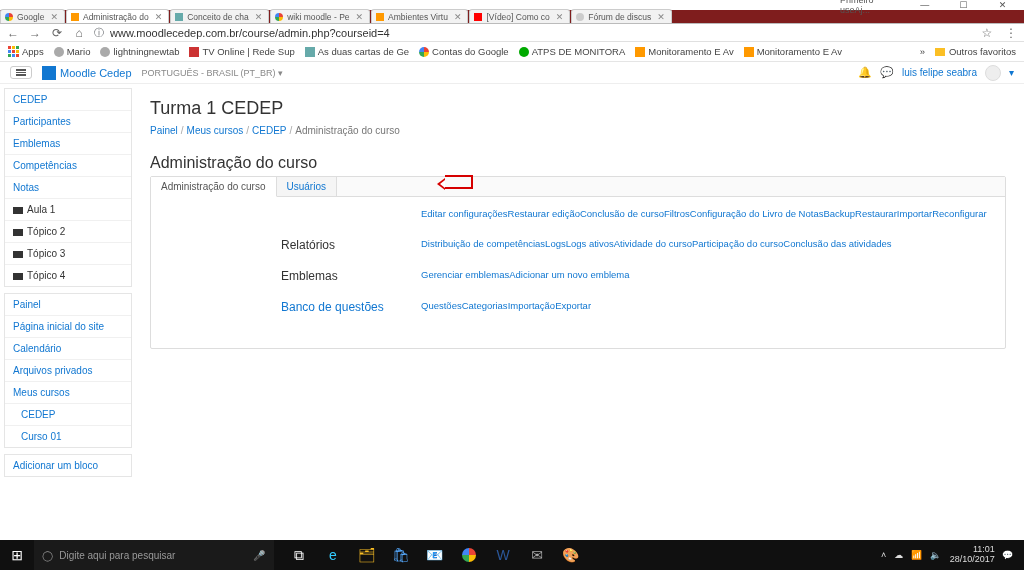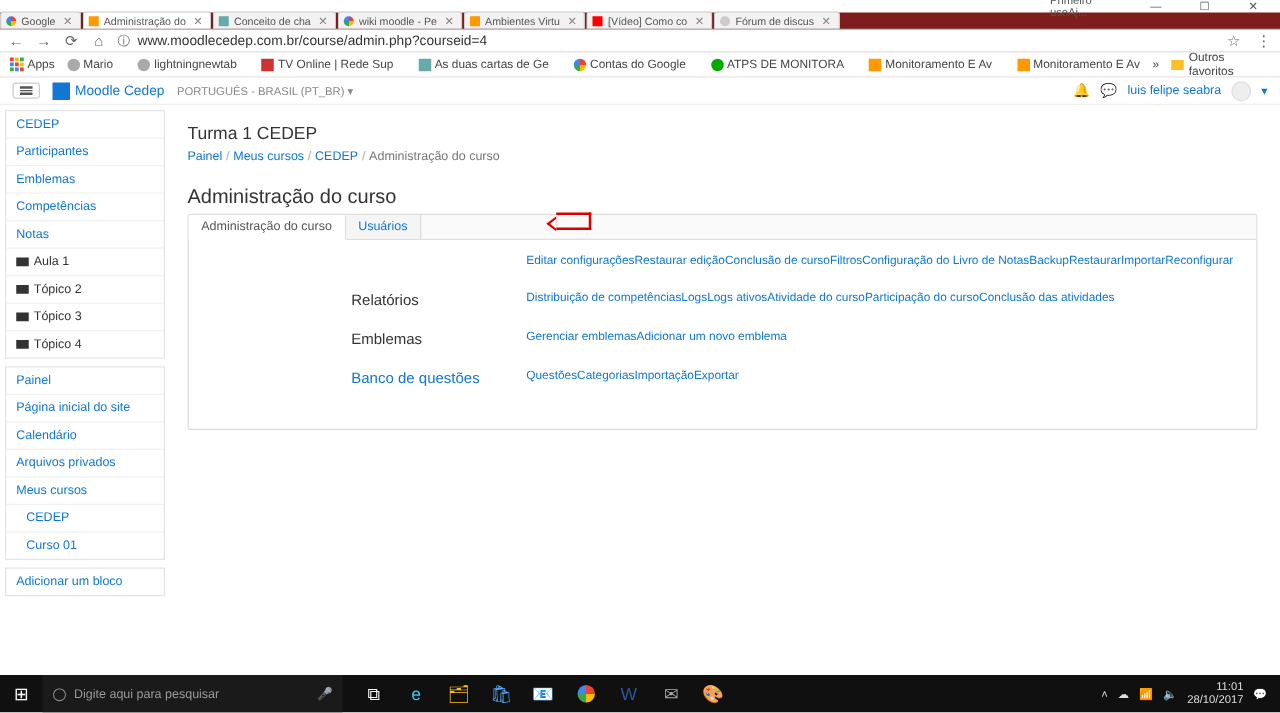--- a/index.html
+++ b/index.html
@@ -45,21 +45,21 @@
     .sidebar { width: 136px; padding:4px; background:#fff; }
     .side-block { border:1px solid #e5e5e5; margin-bottom:6px; background:#fff; }
     .side-item { padding:5px 8px; font-size:10px; color:#1177d1; border-bottom:1px solid #f0f0f0; cursor:pointer; }
     .side-item:last-child { border-bottom:none; }
     .side-item.folder { color:#333; }
     .side-item.indent { padding-left:16px; }
     .folder-icon { display:inline-block; width:10px; height:7px; background:#333; margin-right:4px; vertical-align:middle; }
 
     
     .main { flex:1; padding: 6px 18px 0 14px; background:#fff; }
-    .page-title { font-size:14px; font-weight:400; color:#333; margin-top:8px; margin-bottom:6px; }
+    .page-title { font-size:18px; font-weight:400; color:#333; margin-top:8px; margin-bottom:6px; }
     .breadcrumb { font-size:10px; color:#777; margin-bottom:18px; }
     .breadcrumb a { color:#1177d1; text-decoration:none; }
     .breadcrumb .sep { color:#aaa; margin:0 3px; }
 
     .admin-title { font-size:16px; font-weight:400; margin-bottom:4px; }
     .admin-tabs-wrap { border:1px solid #ddd; border-radius:2px; }
     .admin-tabs { display:flex; border-bottom:1px solid #ddd; background:#fafafa; position:relative; }
     .admin-tab { padding:4px 10px; font-size:10px; color:#555; border-right:1px solid #ddd; background:#f5f5f5; cursor:pointer; }
     .admin-tab.active { background:#fff; border-bottom:1px solid #fff; margin-bottom:-1px; }
     .admin-tab.link { color:#1177d1;text-align:center; }
@@ -166,21 +166,21 @@
         <span style="width:3px;height:3px;background:#34a853"></span>
       <span style="width:3px;height:3px;background:#4285f4"></span>
         <span style="width:3px;height:3px;background:#ea4335"></span>
         <span style="width:3px;height:3px;background:#fbbc05"></span>
       <span style="width:3px;height:3px;background:#34a853"></span>
         <span style="width:3px;height:3px;background:#4285f4"></span>
         <span style="width:3px;height:3px;background:#ea4335"></span>
     </span>
     <span>Apps</span>
   </div>
-  <div id="bookmarks-items" style="display:flex;gap:20px;">
+  <div id="bookmarks-items" style="display:flex;gap:10px;">
       <div class="bookmark-item">
         <span class="bkm-fav fav-gray"></span>
         <span>Mario</span>
       </div>
       <div class="bookmark-item">
         <span class="bkm-fav fav-gray"></span>
         <span>lightningnewtab</span>
       </div>
       <div class="bookmark-item">
         <span class="bkm-fav fav-tv"></span>

